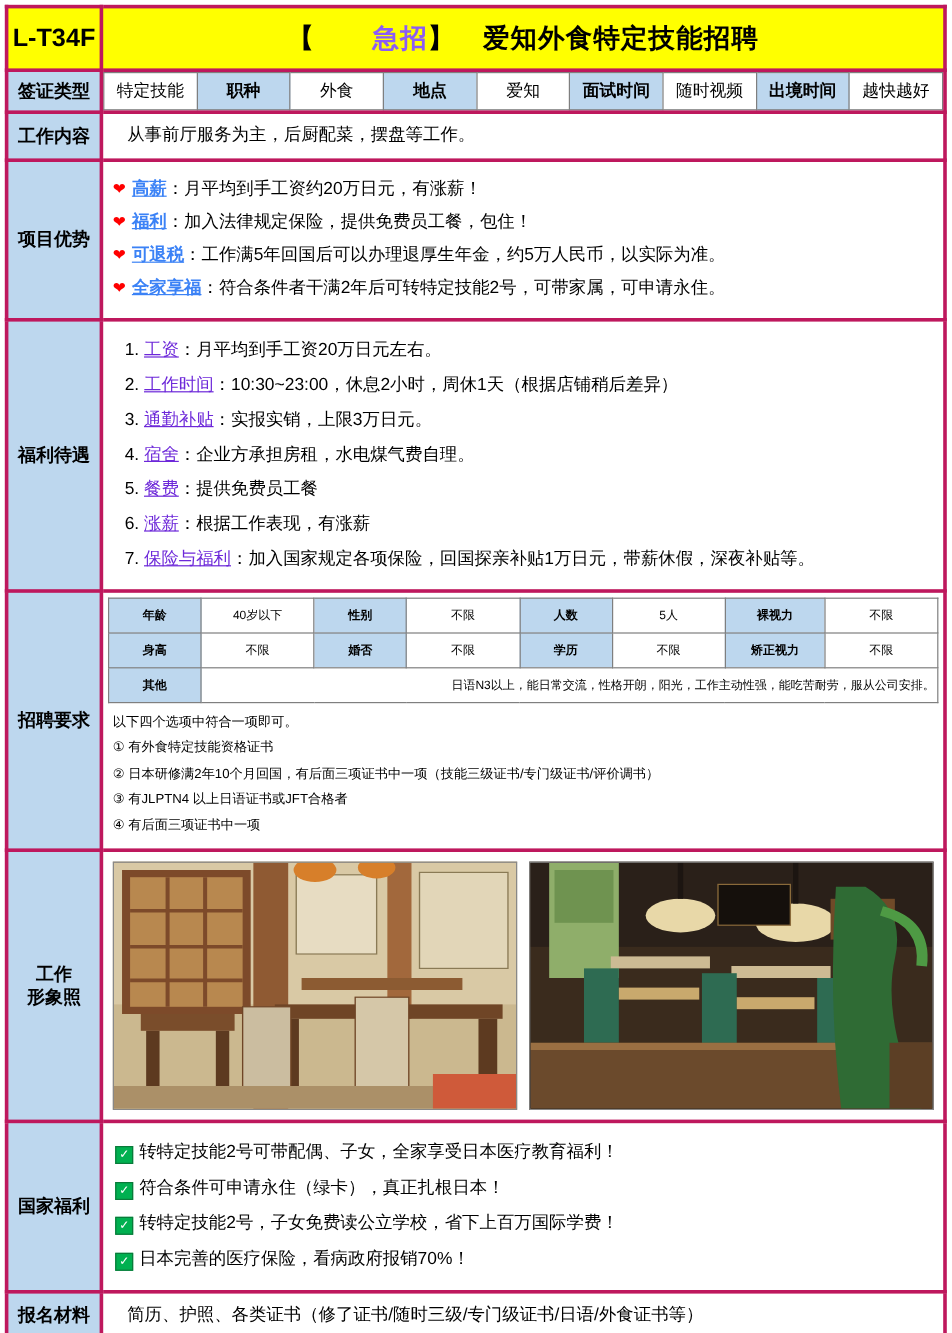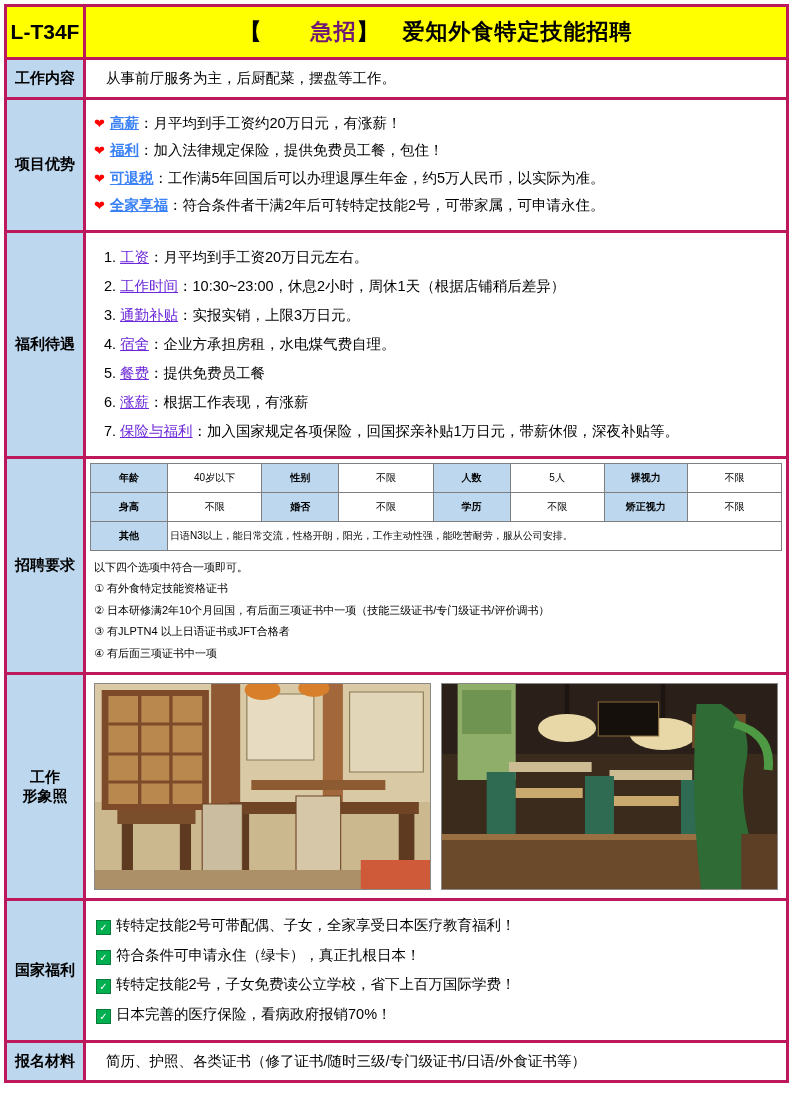--- a/index.html
+++ b/index.html
@@ -5,21 +5,21 @@
   html,body{margin:0;padding:0;background:#ffffff;}
   body{width:793px;font-family:"Liberation Sans","DejaVu Sans",sans-serif;color:#000;}
   .sheet{width:793px;box-sizing:border-box;padding:4px 4px 2px 4px;}
   table.main{border-collapse:collapse;width:785px;table-layout:fixed;}
   table.main>tbody>tr>td{border:3px solid #be185d;vertical-align:middle;}
   .lbl{background:#bdd7ee;text-align:center;font-weight:bold;font-size:15px;padding:6px 2px;width:72px;}
   .cell{padding:6px 20px;font-size:14.5px;line-height:1.7;}
   
   .hdr-code{background:#ffff00;text-align:center;font-weight:bold;font-size:21px;padding:10px 2px;width:72px;border:1px solid #7f7f7f;}
   .hdr-title{background:#ffff00;text-align:center;font-weight:bold;font-size:22px;padding:10px 2px;border:1px solid #7f7f7f;letter-spacing:1px;}
-  .hdr-title .red{color:#701a75;margin-left:48px;}
+  .hdr-title .red{color:#8b5cf6;margin-left:48px;}
   
   table.visa{border-collapse:collapse;width:100%;table-layout:fixed;}
   table.visa td{border:1px solid #7f7f7f;text-align:center;font-size:14px;padding:6px 2px;}
   td.k{background:#bdd7ee;font-weight:bold;}
   
   .adv-line{font-size:14.5px;line-height:1.9;white-space:nowrap;}
   .heart{color:#ff0000;font-size:13px;margin-right:5px;}
   .kwr{color:#3b82f6;font-weight:bold;text-decoration:underline;}
   
   ol.welfare{margin:2px 0 2px 0;padding-left:26px;}
@@ -44,20 +44,40 @@
 <table class="main">
 <tbody>
 
   <tr>
     <td class="hdr-code">L-T34F</td>
     <td class="hdr-title" colspan="1">
       <span>【</span><span class="red">急招</span><span>】　爱知外食特定技能招聘</span>
     </td>
   </tr>
 
+  <tr>
+    <td class="lbl">签证类型</td>
+    <td style="padding:0;">
+      <table class="visa">
+              <tbody>
+                <tr>
+        <td>特定技能</td>
+        <td class="k">职种</td>
+        <td>外食</td>
+        <td class="k">地点</td>
+        <td>爱知</td>
+        <td class="k">面试时间</td>
+        <td>随时视频</td>
+        <td class="k">出境时间</td>
+        <td>越快越好</td>
+      </tr>
+              </tbody>
+            </table>
+    </td>
+  </tr>
 
   <tr>
     <td class="lbl">工作内容</td>
     <td class="cell">从事前厅服务为主，后厨配菜，摆盘等工作。</td>
   </tr>
 
   <tr>
     <td class="lbl">项目优势</td>
     <td class="cell" style="padding:10px 8px;">
       <div class="adv-line"><span class="heart">❤</span><span class="kwr">高薪</span><span>：月平均到手工资约20万日元，有涨薪！</span></div>
@@ -102,21 +122,21 @@
           <td>不限</td>
           <td class="k">婚否</td>
           <td>不限</td>
           <td class="k">学历</td>
           <td>不限</td>
           <td class="k">矫正视力</td>
           <td>不限</td>
         </tr>
         <tr>
           <td class="k">其他</td>
-          <td colspan="7" style="text-align:left;">日语N3以上，能日常交流，性格开朗，阳光，工作主动性强，能吃苦耐劳，服从公司安排。</td>
+          <td colspan="7" style="text-align:right;">日语N3以上，能日常交流，性格开朗，阳光，工作主动性强，能吃苦耐劳，服从公司安排。</td>
         </tr>
       </tbody>
             </table>
       <div class="req-note">
         <div>以下四个选项中符合一项即可。</div>
         <div>① 有外食特定技能资格证书</div>
         <div>② 日本研修满2年10个月回国，有后面三项证书中一项（技能三级证书/专门级证书/评价调书）</div>
         <div>③ 有JLPTN4 以上日语证书或JFT合格者</div>
         <div>④ 有后面三项证书中一项</div>
       </div>

